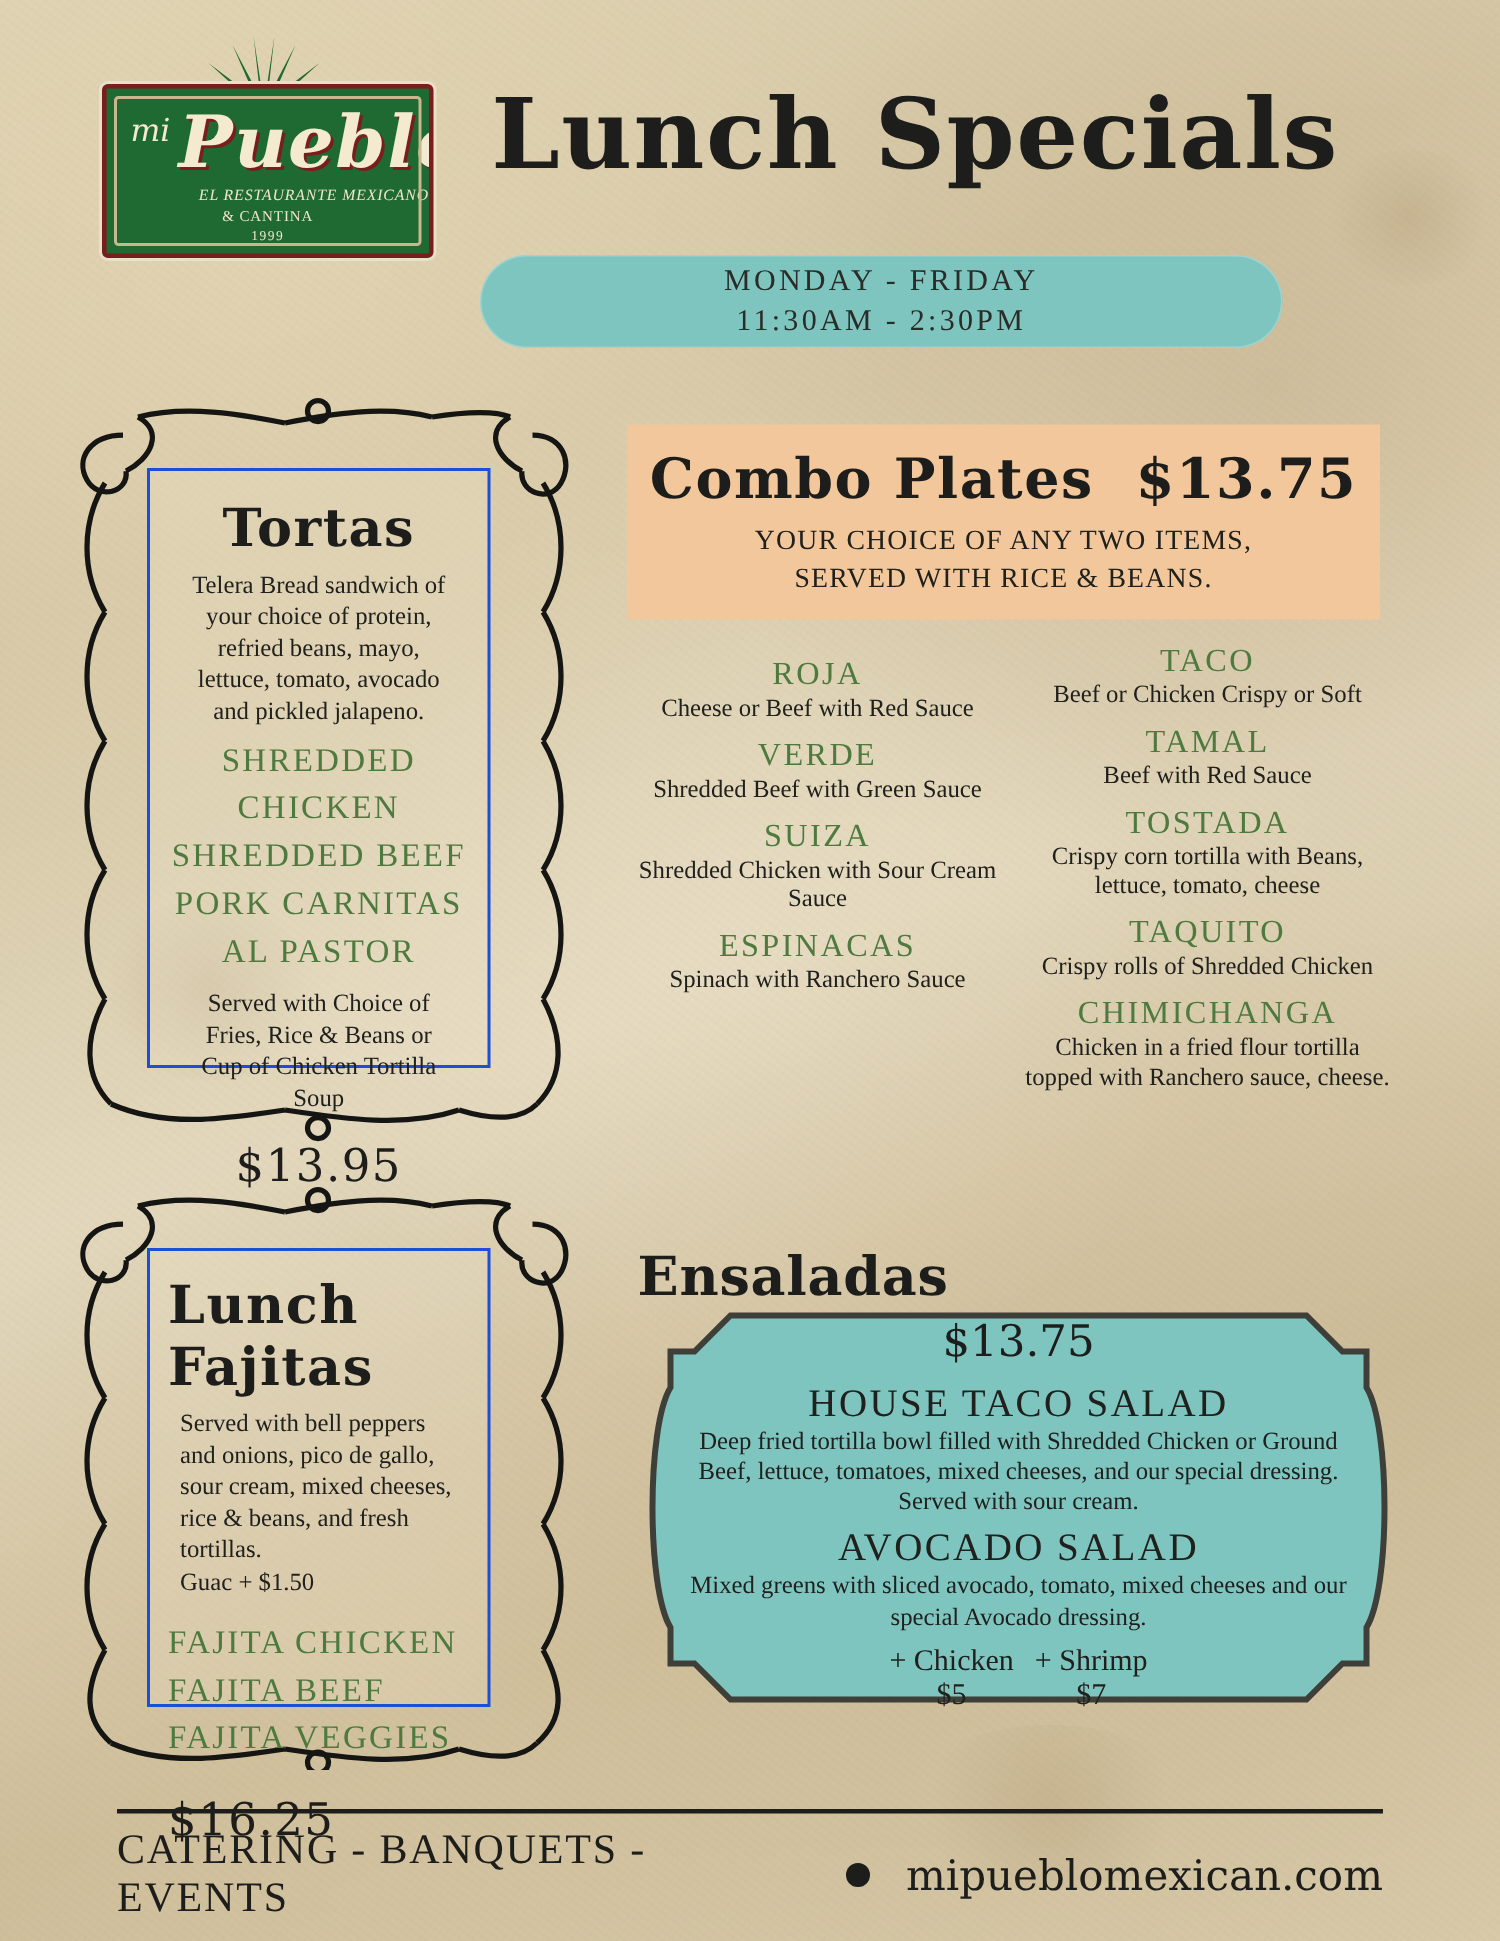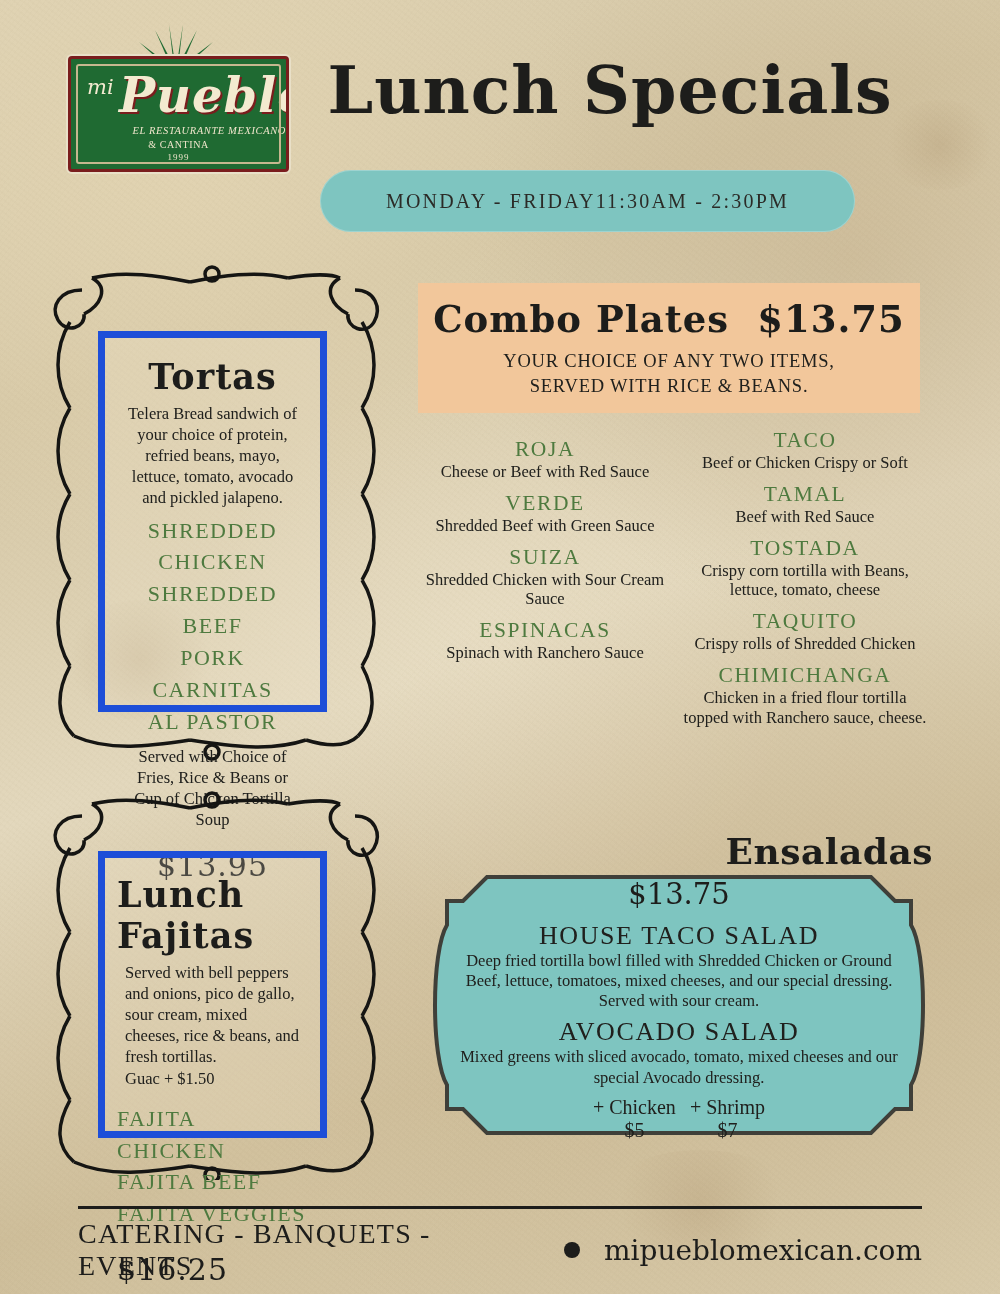--- a/index.html
+++ b/index.html
@@ -134,21 +134,21 @@
 
   .hours-banner {
     position: absolute;
     left: 320px;
     top: 170px;
     width: 535px;
     height: 62px;
     background: #7ec5c0;
     border-radius: 31px;
     display: flex;
-    flex-direction: row;
+    flex-direction: column;
     align-items: center;
     justify-content: center;
     color: #2b2b27;
     box-shadow: inset 0 0 0 1px rgba(255,255,255,.25);
   }
   .hours-banner div {
     font-family: "Liberation Serif", serif;
     font-size: 20px;
     letter-spacing: 2.2px;
     line-height: 1.35;
@@ -165,23 +165,22 @@
   .fancy-frame {
     position: absolute;
     inset: 0;
   }
   .inner-box {
     position: absolute;
     left: 58px;
     top: 50px;
     right: 58px;
     bottom: 50px;
-    border: 7px solid #1d4ed8;
+    border: 2px solid #1d4ed8;
     background: rgba(240,232,210,0.22);
-    margin-top: 19px;
   }
   .tortas-inner { padding: 18px 14px 0; text-align: center; }
   .sec-title {
     font-family: "DejaVu Serif", serif;
     font-size: 35px;
     font-weight: bold;
     color: #1d1d1b;
     letter-spacing: 1px;
     margin-bottom: 6px;
   }
@@ -278,21 +277,21 @@
     position: absolute;
     left: 425px;
     top: 855px;
     width: 508px;
     height: 300px;
   }
   .ens-title {
     position: absolute;
     left: 0; right: 0;
     top: -25px;
-    text-align: right;
+    text-align: left;
     font-family: "DejaVu Serif", serif;
     font-size: 36px;
     font-weight: bold;
     color: #1d1d1b;
     letter-spacing: .5px;
     z-index: 3;
   }
   .ens-price {
     position: absolute;
     left: 0; right: 0;

